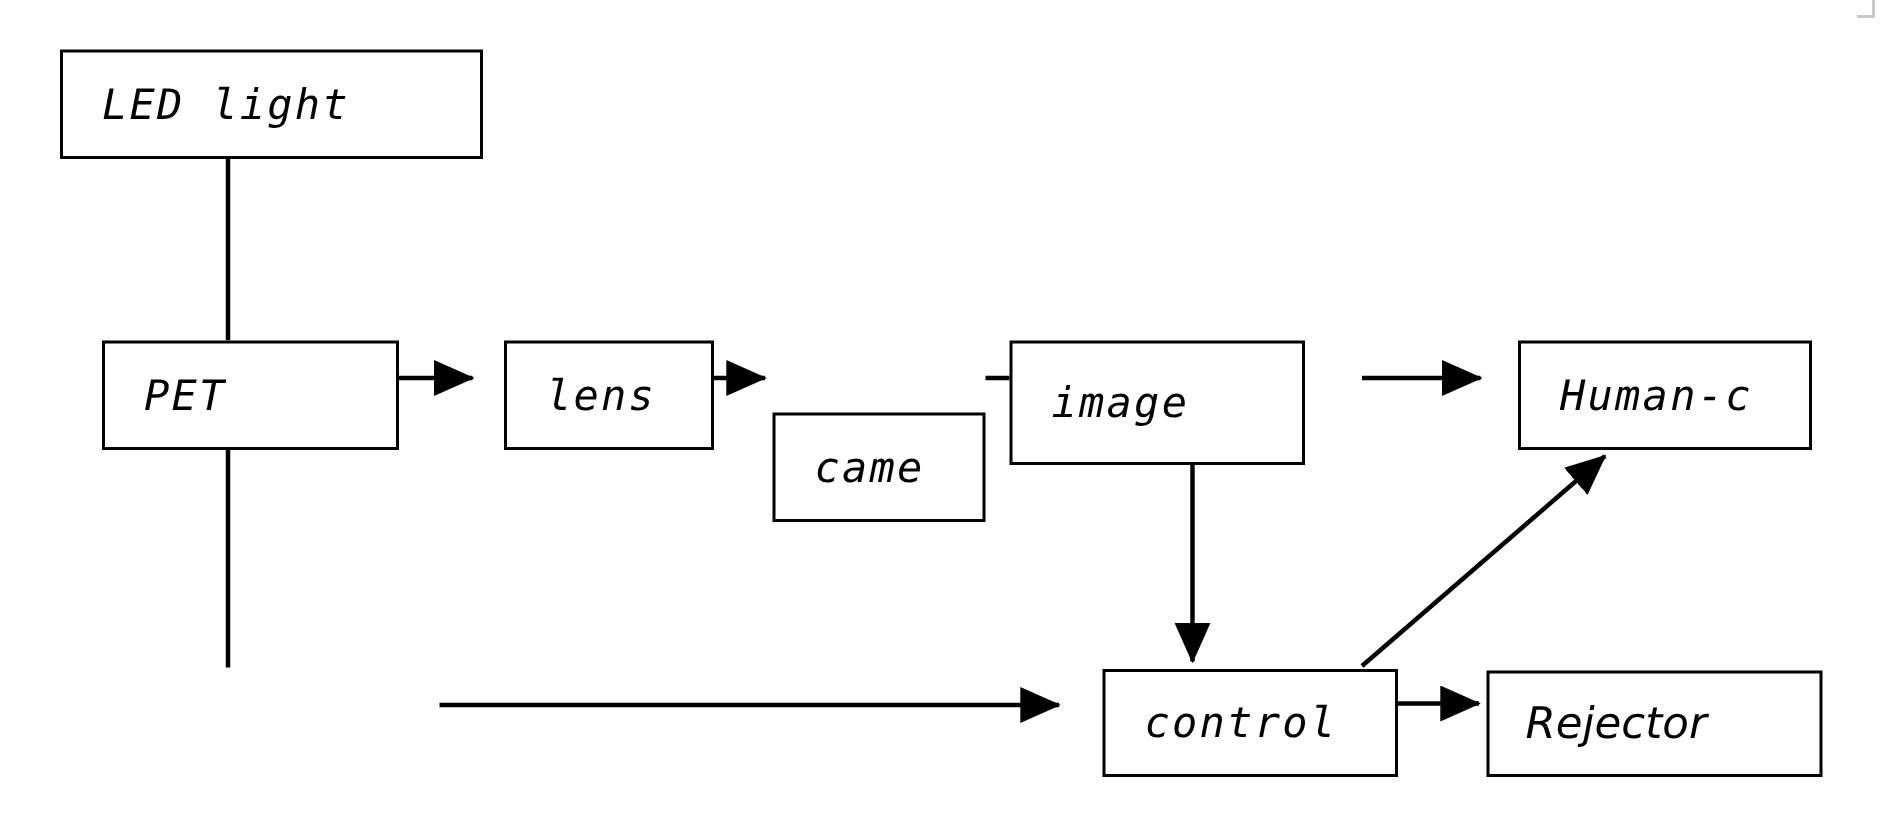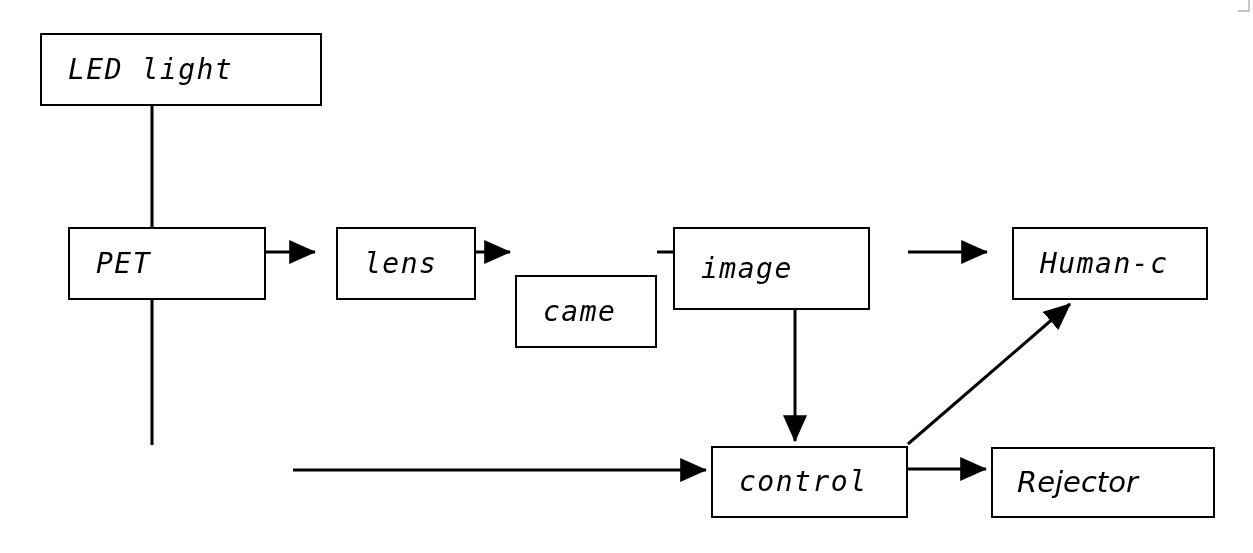--- a/index.html
+++ b/index.html
@@ -126,21 +126,21 @@
 
   <div class="node" style="left:673px; top:227px; width:197px; height:83px;">
     <span class="node-label">image</span>
   </div>
 
   <div class="node" style="left:992px; top:227px; width:196px; height:73px;margin-left:20px;">
     <span class="node-label">Human-c</span>
   </div>
 
 
-  <div class="node" style="left:711px; top:446px; width:197px; height:72px;">
+  <div class="node" style="left:735px; top:446px; width:197px; height:72px;">
     <span class="node-label">control</span>
   </div>
 
   <div class="node" style="left:991px; top:447px; width:224px; height:71px;">
     <span class="node-label sans">Rejector</span>
   </div>
 
   <div class="crop-mark" style="left:1238px; top:0px; width:14px; height:14px;">
     <div class="cm-v"></div>
     <div class="cm-h"></div>

